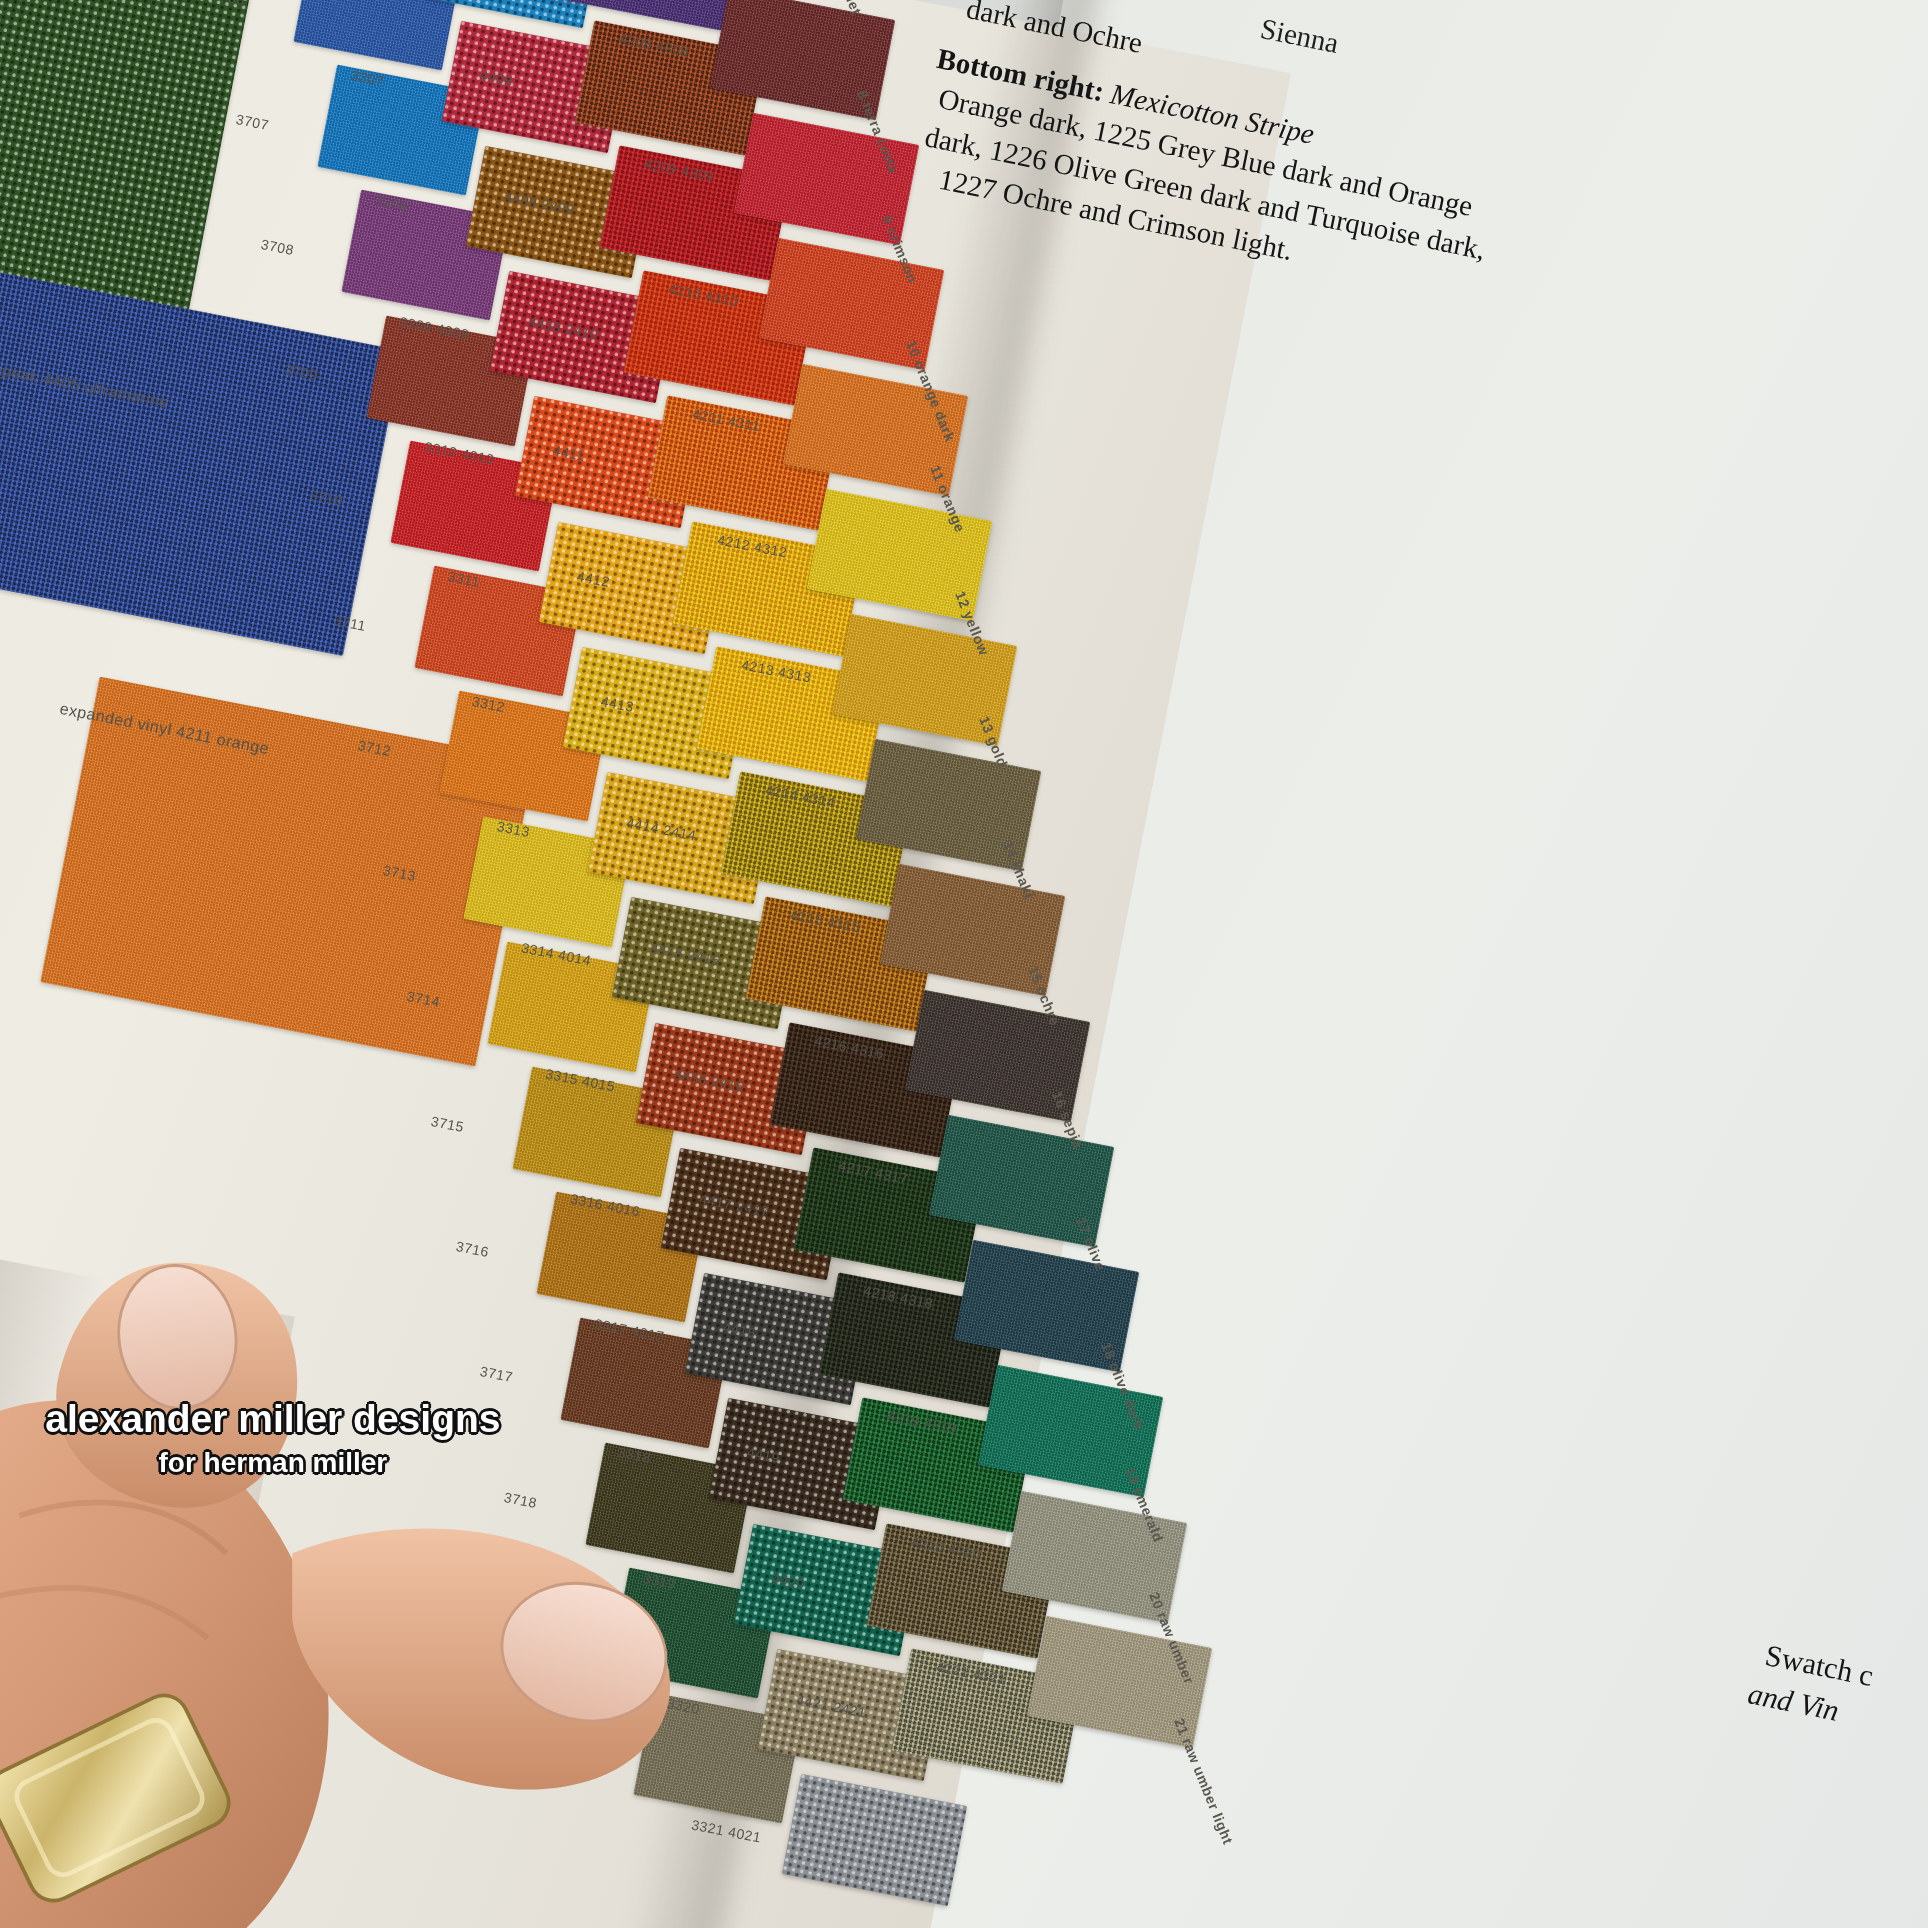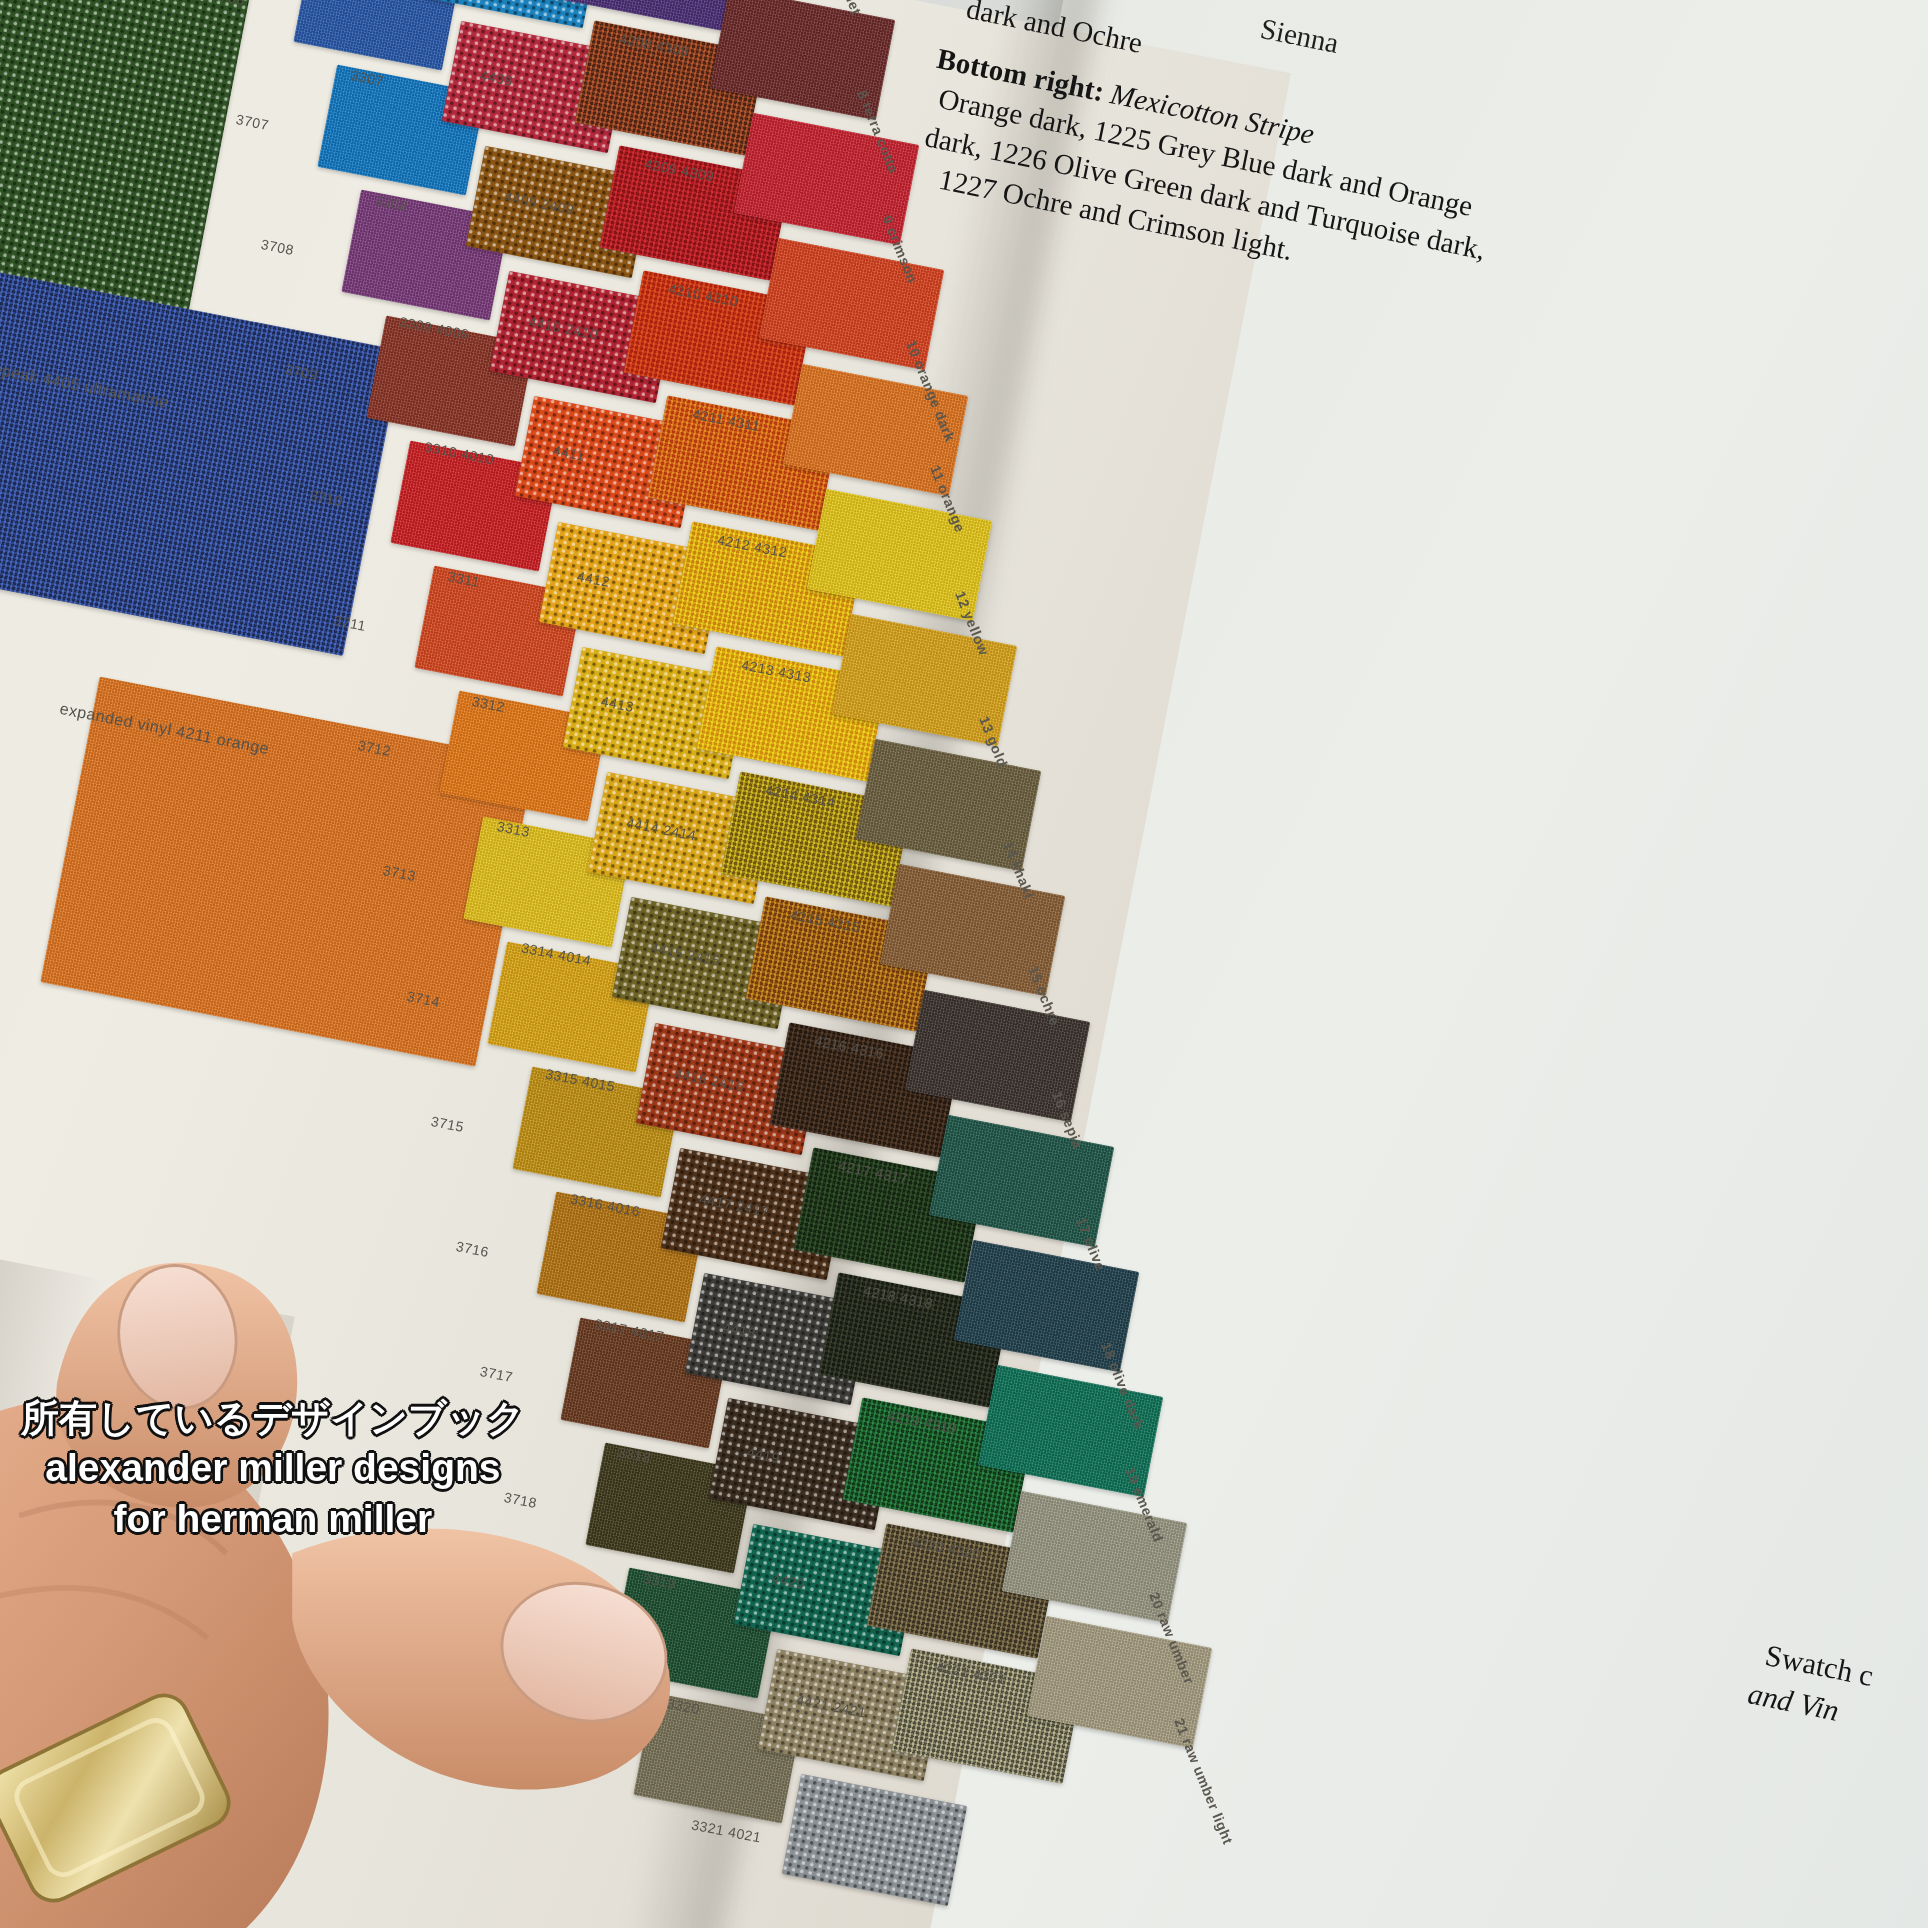--- a/index.html
+++ b/index.html
@@ -82,21 +82,21 @@
     position:absolute; left:9.4px; top:1394px; width:527px;
     text-align:center; color:#fff; z-index:40;
     font-family:"Liberation Sans", sans-serif; font-weight:700;
     line-height:1.30;
     text-shadow:
       -1.9px -1.9px 0 #111, 1.9px -1.9px 0 #111, -1.9px 1.9px 0 #111, 1.9px 1.9px 0 #111,
       -2.8px 0 0 #111, 2.8px 0 0 #111, 0 -2.8px 0 #111, 0 2.8px 0 #111;
   }
   .caption .l1{font-size:38px;}
   .caption .l2{font-size:39px;}
-  .caption .l3{font-size:39px;}
+  .caption .l3{font-size:28px;}
   .caption .l4{font-size:38px;}
 
   
   .bodycopy{
     position:absolute; left:960px; top:-53px; width:1008px;
     transform:rotate(11.5deg); transform-origin:top left;
     color:#151515; font-family:"Liberation Serif", serif;
     font-size:29px; line-height:1.36; z-index:30;
   }
   .bodycopy b{font-weight:700;}
@@ -338,19 +338,18 @@
     <path d="M80,430 C170,400 250,420 300,470" fill="none" stroke="#b2795a" stroke-width="6" opacity=".35"></path>
     <path d="M40,520 C140,492 220,510 280,560" fill="none" stroke="#b2795a" stroke-width="6" opacity=".30"></path>
 
     <g transform="rotate(-26 175 730)">
       <rect x="60" y="655" width="230" height="150" rx="26" fill="url(#ringg)" stroke="#8d7436" stroke-width="4"></rect>
       <rect x="86" y="676" width="180" height="108" rx="18" fill="none" stroke="#fff6cf" stroke-width="5" opacity=".55"></rect>
     </g>
   </svg>
 
   <div class="caption">
-    <div class="l1">所有しているデザインブック</div>
     <div class="l2">alexander miller designs</div>
     <div class="l3">for herman miller</div>
   </div>
 
 </div>
 
 
 </body></html>

